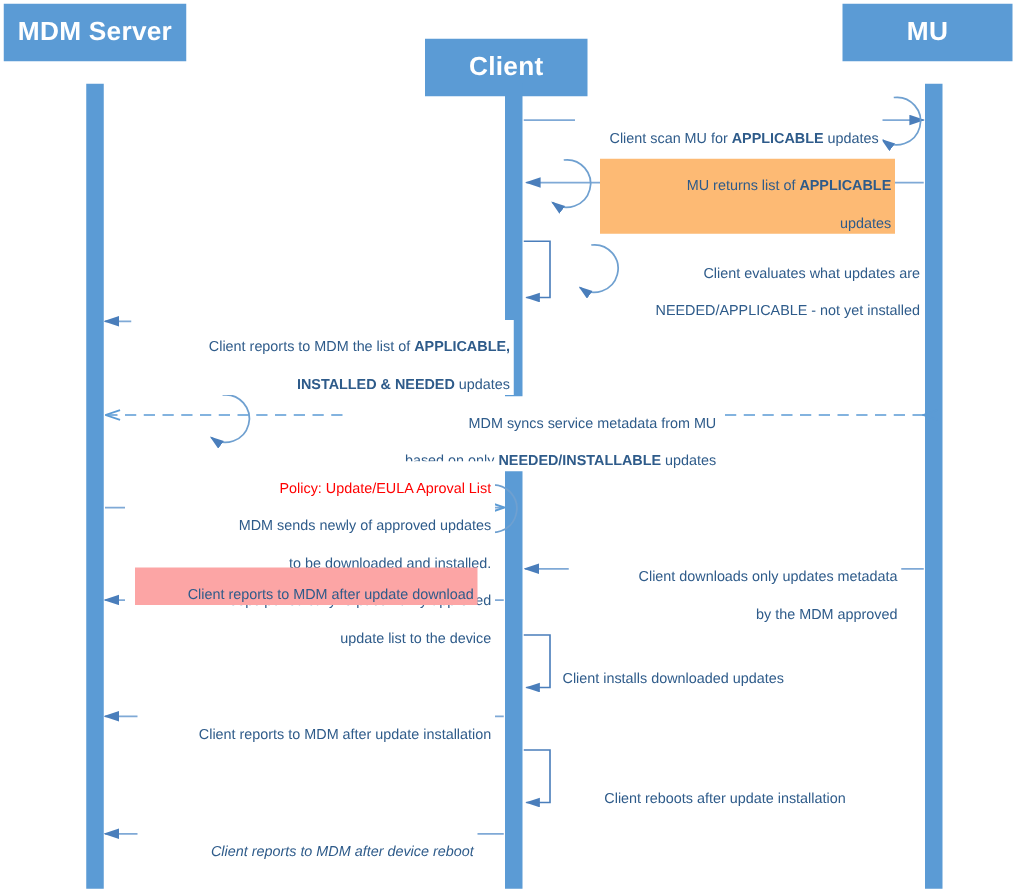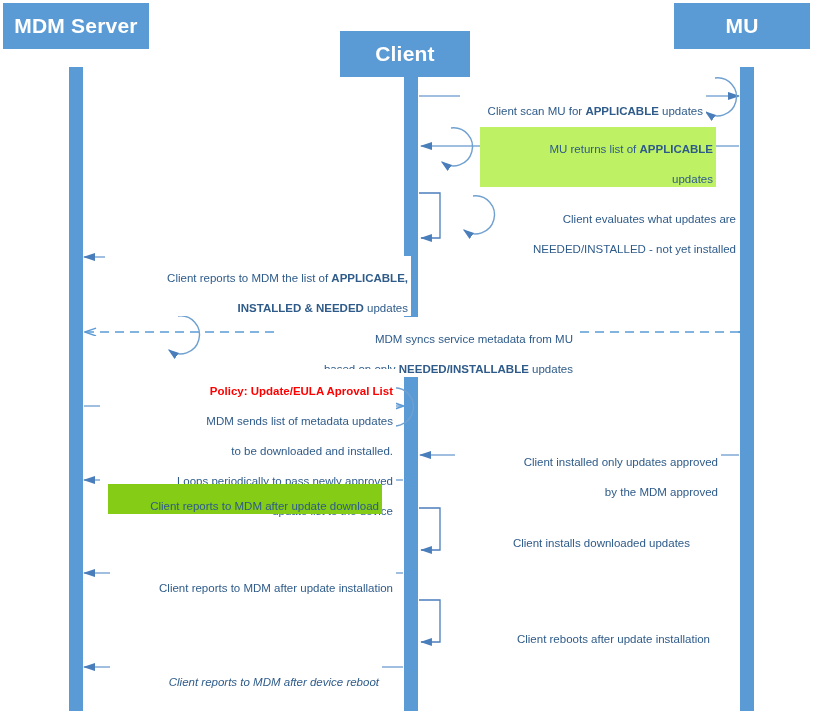--- a/index.html
+++ b/index.html
@@ -5,21 +5,21 @@
   html,body{margin:0;padding:0;background:#ffffff;}
   body{width:819px;height:715px;position:relative;overflow:hidden;
        font-family:"Liberation Sans", sans-serif;}
   #canvas{position:absolute;left:0;top:0;width:819px;height:715px;}
   .hdr{position:absolute;display:flex;align-items:center;justify-content:center;
        background:#5B9BD5;color:#ffffff;font-size:21px;font-weight:bold;
        letter-spacing:.2px;}
   .lbl{position:absolute;color:#2E5B8A;font-size:11.5px;line-height:15px;
        text-align:right;white-space:pre-line;}
   .lbl b{font-weight:bold;}
-  .policy{color:#FF0000;font-weight:bold;}
+  .policy{color:#FF0000;font-weight:normal;}
 </style>
 </head>
 <body>
 
 <div class="hdr" style="left:3px;top:3px;width:146px;height:46px;">
   <span>MDM Server</span>
 </div>
 <div class="hdr" style="left:340px;top:3px;width:130px;height:46px;margin-top:28px;">
   <span>Client</span>
 </div>
@@ -74,64 +74,64 @@
 
   <path d="M419,600 L440,600 L440,642 L421,642" fill="none" stroke="#4A7EBB" stroke-width="1.3" marker-end="url(#ahs)"></path>
 
   <line x1="403" y1="667" x2="84" y2="667" stroke="#7FA9D6" stroke-width="1.4" marker-end="url(#ah)"></line>
 </svg>
 
 <div class="lbl" style="left:460px;top:89px;width:240px;background:#fff;padding:0 3px;">
   <span>Client scan MU for </span><b>APPLICABLE</b><span> updates</span>
 </div>
 
-<div class="lbl" style="left:480px;top:127px;width:230px;background:#bef264;padding:0 3px;">
+<div class="lbl" style="left:480px;top:127px;width:230px;background:#fdba74;padding:0 3px;">
   <span>MU returns list of </span><b>APPLICABLE</b><br>
   <span>updates</span>
 </div>
 
 <div class="lbl" style="left:470px;top:197px;width:266px;">
   <span>Client evaluates what updates are</span><br>
-  <span>NEEDED/INSTALLED - not yet installed</span>
+  <span>NEEDED/APPLICABLE - not yet installed</span>
 </div>
 
 <div class="lbl" style="left:105px;top:256px;width:300px;background:#fff;padding:0 3px;">
   <span>Client reports to MDM the list of </span><b>APPLICABLE,</b><br>
   <b>INSTALLED &amp; NEEDED</b><span> updates</span>
 </div>
 
 <div class="lbl" style="left:280px;top:317px;width:290px;background:#fff;padding:0 3px;">
   <span>MDM syncs service metadata from MU</span><br>
   <span>based on only </span><b>NEEDED/INSTALLABLE</b><span> updates</span>
 </div>
 
 <div class="lbl" style="left:100px;top:369px;width:290px;background:#fff;padding:0 3px;">
   <span class="policy">Policy: Update/EULA Aproval List</span><br>
-  <span>MDM sends list of metadata updates</span><br>
+  <span>MDM sends newly of approved updates</span><br>
   <span>to be downloaded and installed.</span><br>
   <span>Loops periodically to pass newly approved</span><br>
   <span>update list to the device</span>
 </div>
 
 <div class="lbl" style="left:455px;top:440px;width:260px;background:#fff;padding:0 3px;">
-  <span>Client installed only updates approved</span><br>
+  <span>Client downloads only updates metadata</span><br>
   <span>by the MDM approved</span>
 </div>
 
-<div class="lbl" style="left:108px;top:484px;width:268px;background:#84cc16;padding:0 3px;">
+<div class="lbl" style="left:108px;top:454px;width:268px;background:#fca5a5;padding:0 3px;">
   <span>Client reports to MDM after update download</span>
 </div>
 
-<div class="lbl" style="left:450px;top:521px;width:240px;text-align:right;">
+<div class="lbl" style="left:450px;top:521px;width:240px;text-align:left;">
   <span>Client installs downloaded updates</span>
 </div>
 
 <div class="lbl" style="left:110px;top:566px;width:280px;background:#fff;padding:0 3px;">
   <span>Client reports to MDM after update installation</span>
 </div>
 
-<div class="lbl" style="left:450px;top:617px;width:260px;text-align:right;">
+<div class="lbl" style="left:450px;top:617px;width:260px;text-align:center;">
   <span>Client reboots after update installation</span>
 </div>
 
 <div class="lbl" style="left:110px;top:660px;width:266px;background:#fff;padding:0 3px;font-style:italic;">
   <span>Client reports to MDM after device reboot</span>
 </div>
 
 </body></html>

